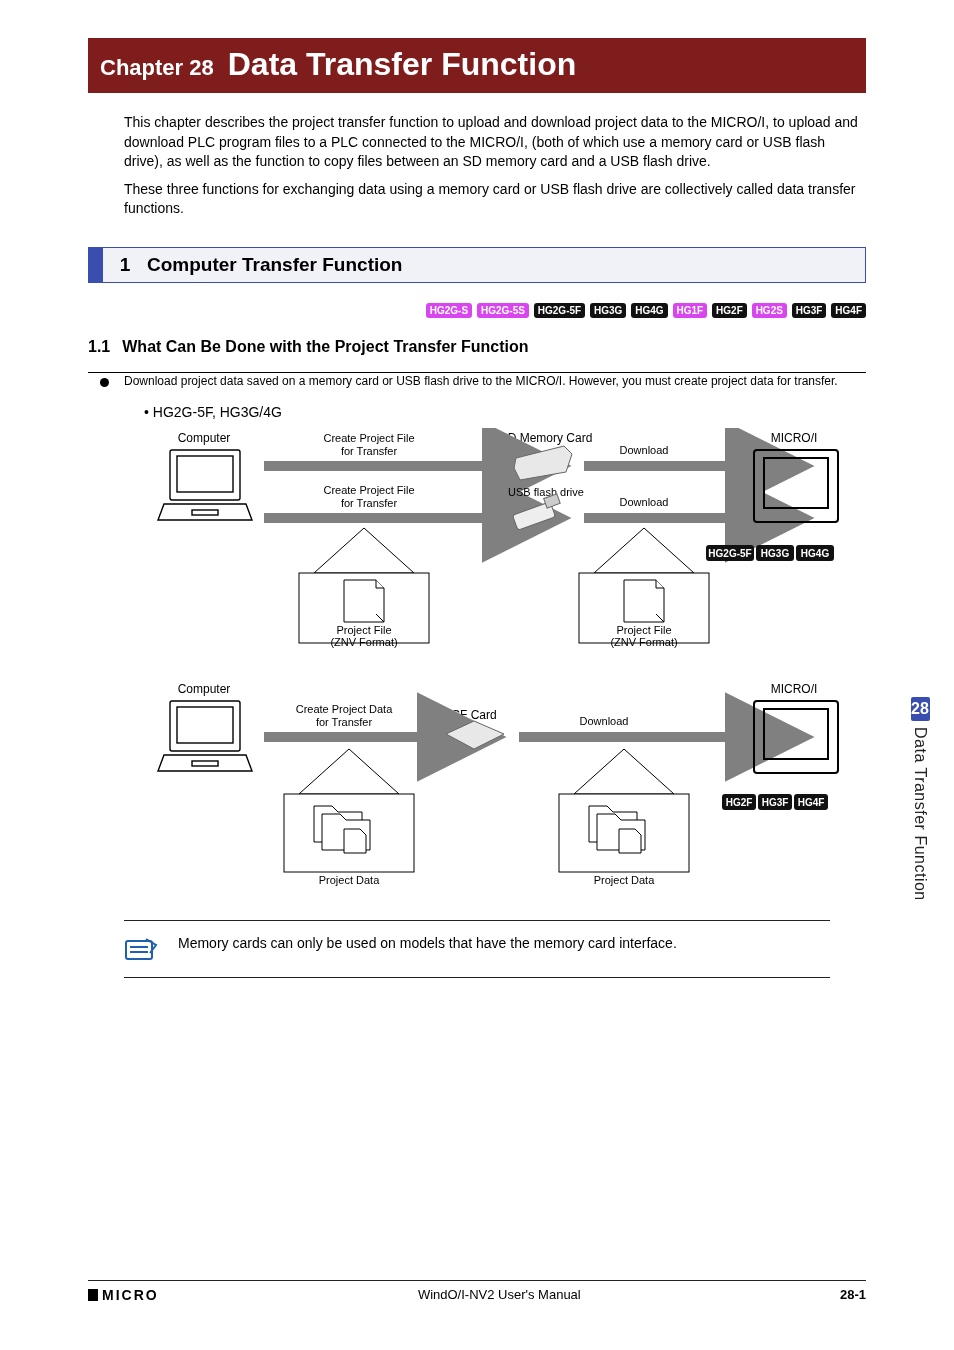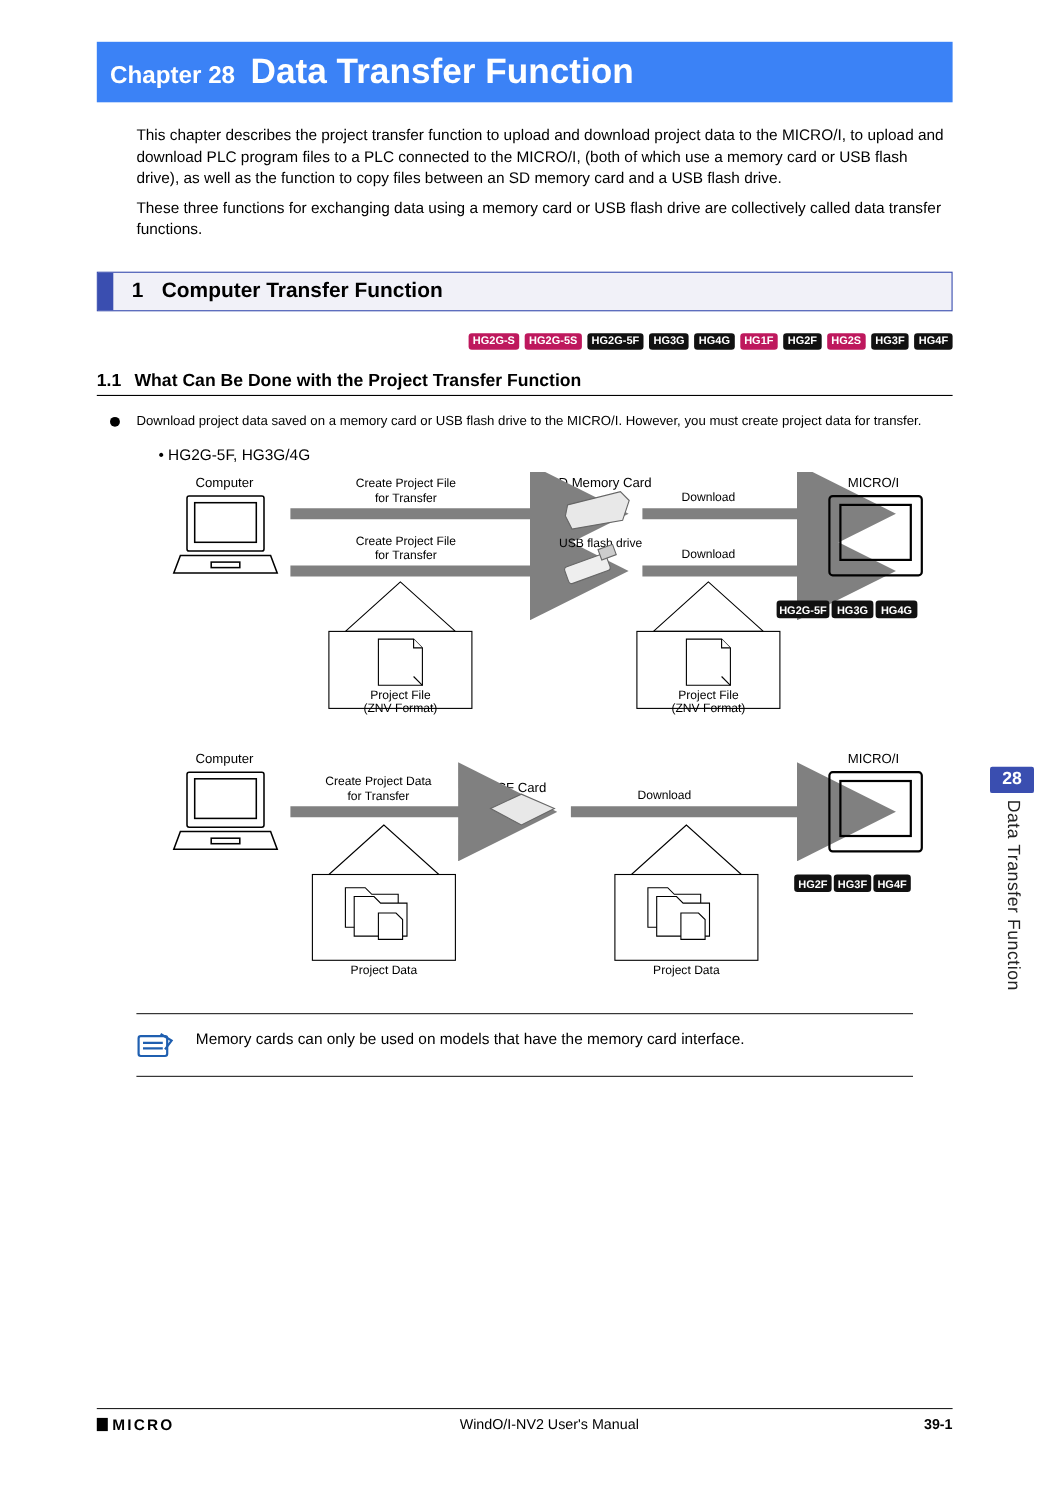--- a/index.html
+++ b/index.html
@@ -10,21 +10,21 @@
     font-family: Arial, Helvetica, sans-serif;
     color: #000;
     position: relative;
     font-size: 14px;
   }
   .page {
     padding: 38px 88px 70px 88px;
   }
   
   .chapter-banner {
-    background: #3b82f6;
+    background: #7f1d1d;
     color: #fff;
     padding: 8px 12px 10px 12px;
     display: flex;
     align-items: baseline;
     gap: 14px;
     margin-bottom: 20px;
   }
   .chapter-label { font-size: 22px; font-weight: bold; }
   .chapter-title { font-size: 32px; font-weight: bold; }
   .intro-para {
@@ -69,29 +69,28 @@
   .badge {
     display: inline-block;
     font-size: 10px;
     font-weight: bold;
     color: #fff;
     border-radius: 3px;
     padding: 2px 4px;
     margin-left: 1px;
     vertical-align: middle;
   }
-  .badge.grey { background: #be185d; text-align: right; }
+  .badge.grey { background: #d946ef; text-align: right; }
   .badge.black { background: #111; }
   
   .subsection-title {
     font-weight: bold;
     font-size: 16px;
     border-bottom: 1px solid #000;
-    padding-bottom: 3px;
-    margin-bottom: 14px;
+    padding-bottom: 16px;
   }
   .subsection-title .sn { margin-right: 12px; }
   .body-p {
     margin: 0 0 14px 36px;
     line-height: 1.4;
   }
   .bullet-p {
     margin: 0 0 14px 36px;
     line-height: 1.45;
     position: relative;
@@ -134,21 +133,21 @@
     width: 32px;
     display: flex;
     flex-direction: column;
     align-items: center;
   }
   .side-tab .num {
     background: #3a4eb0;
     color: #fff;
     font-weight: bold;
     font-size: 16px;
-    width: 40px;
+    width: 19px;
     text-align: center;
     padding: 3px 0;
     border-radius: 2px;
   }
   .side-tab .vtext {
     writing-mode: vertical-rl;
     font-size: 16px;
     margin-top: 6px;
     color: #222;
     letter-spacing: 0.5px;
@@ -367,14 +366,14 @@
 </div>
 
 <div class="side-tab">
   <div class="num">28</div>
   <div class="vtext">Data Transfer Function</div>
 </div>
 
 <div class="footer">
   <span class="brand">MICRO</span>
   <span>WindO/I-NV2 User's Manual</span>
-  <span class="pn">39-1</span>
+  <span class="pn">28-1</span>
 </div>
 
 </body></html>

